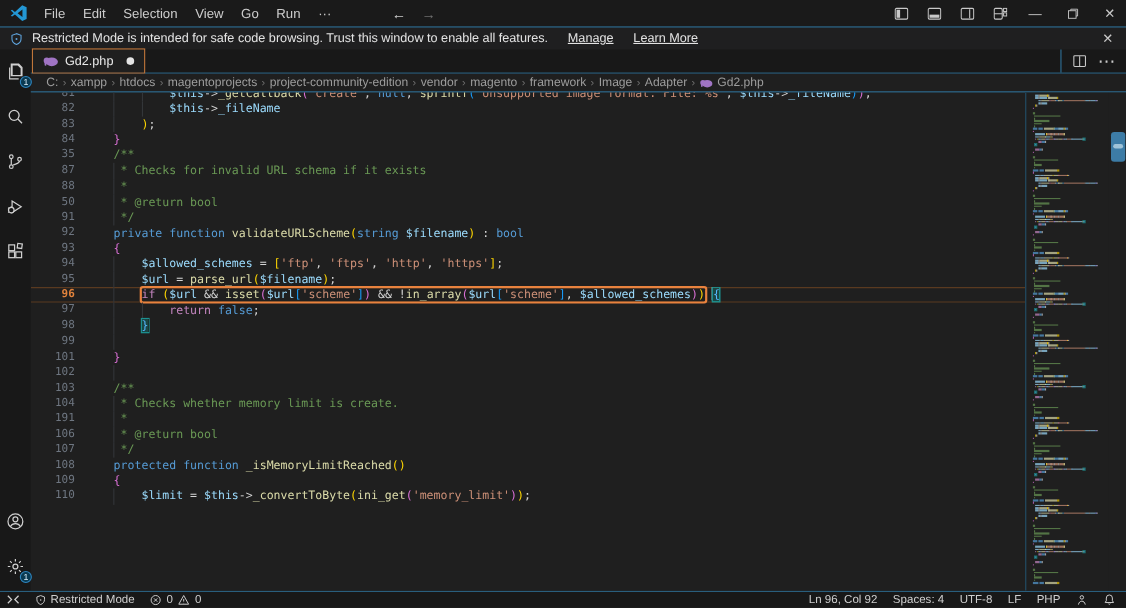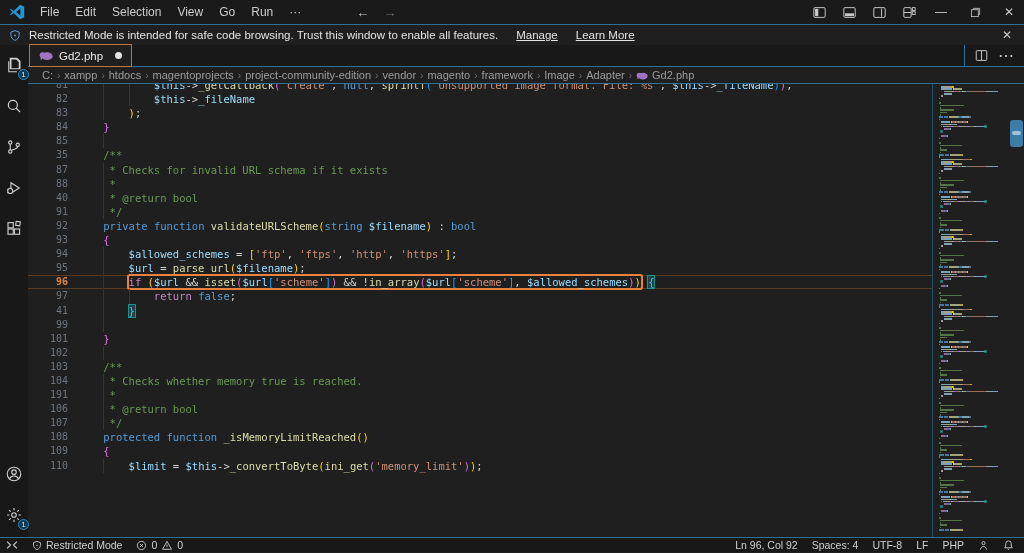--- a/index.html
+++ b/index.html
@@ -276,38 +276,37 @@
           </svg>Gd2.php</span>
       </div>
 
     <div class="editor">
       <div class="code-pane">
         <div class="code-lines">
             <div class="line"><span class="ln">81</span><i class="guide" style="left: calc(4ch + 50px);"></i><i class="guide" style="left: calc(8ch + 50px);"></i><span class="ct"><span class="tk-v">            $this</span><span class="tk-p">-&gt;</span><span class="tk-f">_getCallback</span><span class="tk-b2">(</span><span class="tk-s">'create'</span><span class="tk-p">, </span><span class="tk-k">null</span><span class="tk-p">, </span><span class="tk-f">sprintf</span><span class="tk-b3">(</span><span class="tk-s">'Unsupported image format. File: %s'</span><span class="tk-p">, </span><span class="tk-v">$this</span><span class="tk-p">-&gt;</span><span class="tk-v">_fileName</span><span class="tk-b3">)</span><span class="tk-b2">)</span><span class="tk-p">,</span></span></div>
             <div class="line"><span class="ln">82</span><i class="guide" style="left: calc(4ch + 50px);"></i><i class="guide" style="left: calc(8ch + 50px);"></i><span class="ct"><span class="tk-v">            $this</span><span class="tk-p">-&gt;</span><span class="tk-v">_fileName</span></span></div>
             <div class="line"><span class="ln">83</span><i class="guide" style="left: calc(4ch + 50px);"></i><span class="ct"><span class="tk-b1">        )</span><span class="tk-p">;</span></span></div>
             <div class="line"><span class="ln">84</span><span class="ct"><span class="tk-b2">    }</span></span></div>
-            <div class="line"><span class="ln">85</span><i class="guide" style="left: calc(4ch + 50px);"></i><span class="ct"></span></div>
             <div class="line"><span class="ln">35</span><span class="ct"><span class="tk-m">    /**</span></span></div>
             <div class="line"><span class="ln">87</span><i class="guide" style="left: calc(4ch + 50px);"></i><span class="ct"><span class="tk-m">     * Checks for invalid URL schema if it exists</span></span></div>
             <div class="line"><span class="ln">88</span><i class="guide" style="left: calc(4ch + 50px);"></i><span class="ct"><span class="tk-m">     *</span></span></div>
-            <div class="line"><span class="ln">40</span><i class="guide" style="left: calc(4ch + 50px);"></i><span class="ct"><span class="tk-m">     * @return bool</span></span></div>
+            <div class="line"><span class="ln">50</span><i class="guide" style="left: calc(4ch + 50px);"></i><span class="ct"><span class="tk-m">     * @return bool</span></span></div>
             <div class="line"><span class="ln">91</span><i class="guide" style="left: calc(4ch + 50px);"></i><span class="ct"><span class="tk-m">     */</span></span></div>
             <div class="line"><span class="ln">92</span><span class="ct"><span class="tk-k">    private</span><span class="tk-p"> </span><span class="tk-k">function</span><span class="tk-p"> </span><span class="tk-f">validateURLScheme</span><span class="tk-b1">(</span><span class="tk-k">string</span><span class="tk-p"> </span><span class="tk-v">$filename</span><span class="tk-b1">)</span><span class="tk-p"> : </span><span class="tk-k">bool</span></span></div>
             <div class="line"><span class="ln">93</span><span class="ct"><span class="tk-b2">    {</span></span></div>
             <div class="line"><span class="ln">94</span><i class="guide" style="left: calc(4ch + 50px);"></i><span class="ct"><span class="tk-v">        $allowed_schemes</span><span class="tk-p"> = </span><span class="tk-b1">[</span><span class="tk-s">'ftp'</span><span class="tk-p">, </span><span class="tk-s">'ftps'</span><span class="tk-p">, </span><span class="tk-s">'http'</span><span class="tk-p">, </span><span class="tk-s">'https'</span><span class="tk-b1">]</span><span class="tk-p">;</span></span></div>
             <div class="line"><span class="ln">95</span><i class="guide" style="left: calc(4ch + 50px);"></i><span class="ct"><span class="tk-v">        $url</span><span class="tk-p"> = </span><span class="tk-f">parse_url</span><span class="tk-b1">(</span><span class="tk-v">$filename</span><span class="tk-b1">)</span><span class="tk-p">;</span></span></div>
             <div class="line cur"><span class="ln">96</span><i class="guide" style="left: calc(4ch + 50px);"></i><span class="ct"><span class="tk-p">        </span><span class="annot"><span class="tk-c">if</span><span class="tk-p"> </span><span class="tk-b1">(</span><span class="tk-v">$url</span><span class="tk-p"> &amp;&amp; </span><span class="tk-f">isset</span><span class="tk-b2">(</span><span class="tk-v">$url</span><span class="tk-b3">[</span><span class="tk-s">'scheme'</span><span class="tk-b3">]</span><span class="tk-b2">)</span><span class="tk-p"> &amp;&amp; !</span><span class="tk-f">in_array</span><span class="tk-b2">(</span><span class="tk-v">$url</span><span class="tk-b3">[</span><span class="tk-s">'scheme'</span><span class="tk-b3">]</span><span class="tk-p">, </span><span class="tk-v">$allowed_schemes</span><span class="tk-b2">)</span><span class="tk-b1">)</span></span><span class="tk-p"> </span><span class="tk-caret"></span><span class="tk-bm">{</span></span></div>
             <div class="line"><span class="ln">97</span><i class="guide" style="left: calc(4ch + 50px);"></i><i class="guide" style="left: calc(8ch + 50px);"></i><span class="ct"><span class="tk-c">            return</span><span class="tk-p"> </span><span class="tk-k">false</span><span class="tk-p">;</span></span></div>
-            <div class="line"><span class="ln">41</span><i class="guide" style="left: calc(4ch + 50px);"></i><span class="ct"><span class="tk-p">        </span><span class="tk-bm">}</span></span></div>
+            <div class="line"><span class="ln">98</span><i class="guide" style="left: calc(4ch + 50px);"></i><span class="ct"><span class="tk-p">        </span><span class="tk-bm">}</span></span></div>
             <div class="line"><span class="ln">99</span><i class="guide" style="left: calc(4ch + 50px);"></i><span class="ct"></span></div>
             <div class="line"><span class="ln">101</span><span class="ct"><span class="tk-b2">    }</span></span></div>
             <div class="line"><span class="ln">102</span><i class="guide" style="left: calc(4ch + 50px);"></i><span class="ct"></span></div>
             <div class="line"><span class="ln">103</span><span class="ct"><span class="tk-m">    /**</span></span></div>
-            <div class="line"><span class="ln">104</span><i class="guide" style="left: calc(4ch + 50px);"></i><span class="ct"><span class="tk-m">     * Checks whether memory true is reached.</span></span></div>
+            <div class="line"><span class="ln">104</span><i class="guide" style="left: calc(4ch + 50px);"></i><span class="ct"><span class="tk-m">     * Checks whether memory limit is create.</span></span></div>
             <div class="line"><span class="ln">191</span><i class="guide" style="left: calc(4ch + 50px);"></i><span class="ct"><span class="tk-m">     *</span></span></div>
             <div class="line"><span class="ln">106</span><i class="guide" style="left: calc(4ch + 50px);"></i><span class="ct"><span class="tk-m">     * @return bool</span></span></div>
             <div class="line"><span class="ln">107</span><i class="guide" style="left: calc(4ch + 50px);"></i><span class="ct"><span class="tk-m">     */</span></span></div>
             <div class="line"><span class="ln">108</span><span class="ct"><span class="tk-k">    protected</span><span class="tk-p"> </span><span class="tk-k">function</span><span class="tk-p"> </span><span class="tk-f">_isMemoryLimitReached</span><span class="tk-b1">(</span><span class="tk-b1">)</span></span></div>
             <div class="line"><span class="ln">109</span><span class="ct"><span class="tk-b2">    {</span></span></div>
             <div class="line"><span class="ln">110</span><i class="guide" style="left: calc(4ch + 50px);"></i><span class="ct"><span class="tk-v">        $limit</span><span class="tk-p"> = </span><span class="tk-v">$this</span><span class="tk-p">-&gt;</span><span class="tk-f">_convertToByte</span><span class="tk-b1">(</span><span class="tk-f">ini_get</span><span class="tk-b2">(</span><span class="tk-s">'memory_limit'</span><span class="tk-b2">)</span><span class="tk-b1">)</span><span class="tk-p">;</span></span></div>
           </div>
       </div>
       <div class="minimap">
         <div>

